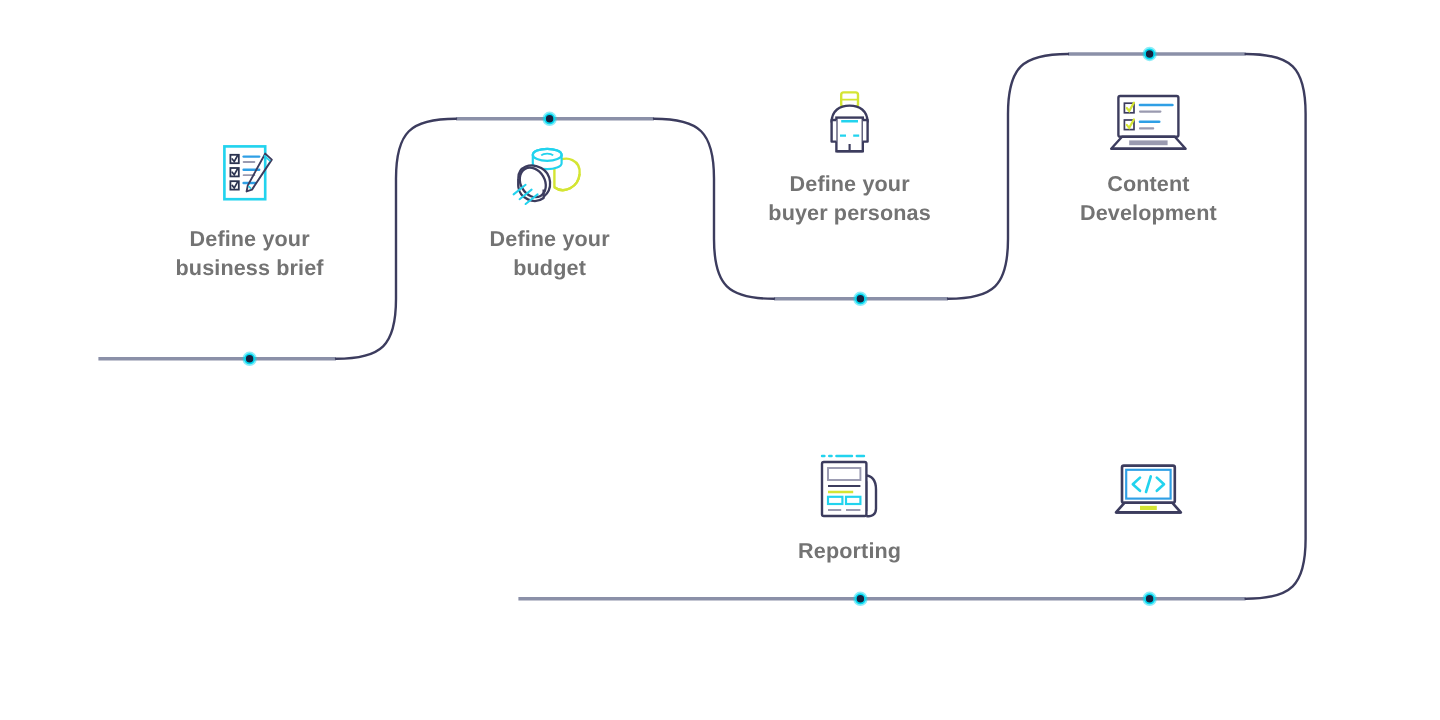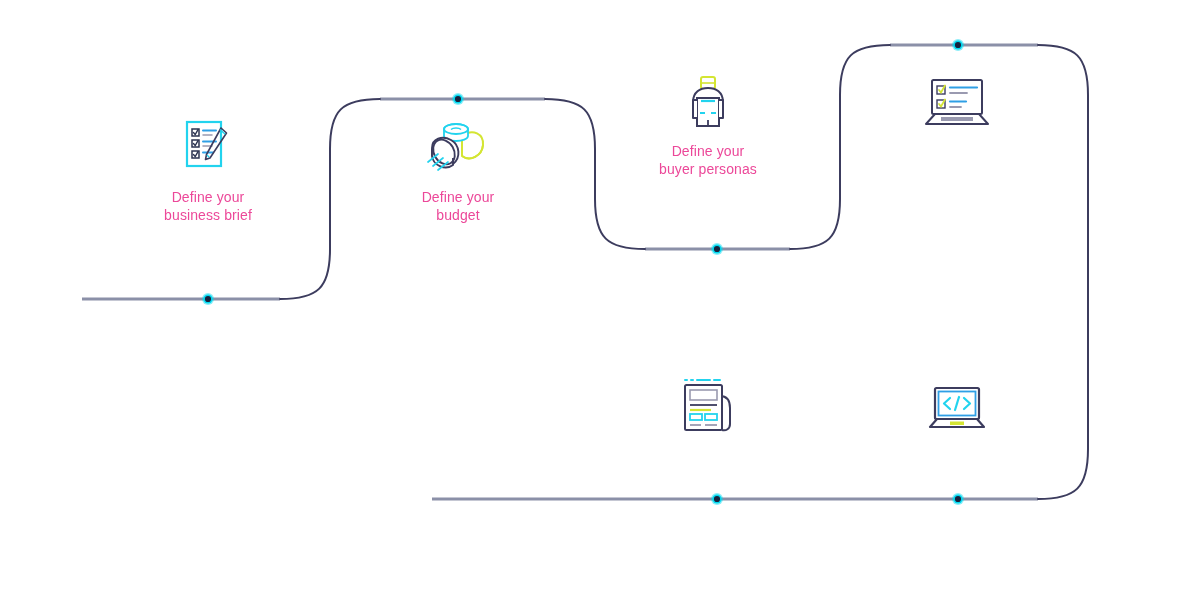--- a/index.html
+++ b/index.html
@@ -30,23 +30,23 @@
   }
   .node-icon {
     width: 100%;
     height: 72px;
     display: flex;
     align-items: flex-end;
     justify-content: center;
     margin-bottom: 10px;
   }
   .node-label {
-    font-size: 14px;
-    font-weight: normal;
-    color: #ec4899;
+    font-size: 18px;
+    font-weight: bold;
+    color: #737373;
     line-height: 1.32;
     letter-spacing: 0.1px;
     white-space: pre-line;
   }
 </style>
 </head>
 <body>
 
 <div id="stage">
 
@@ -219,20 +219,22 @@
         <g stroke="#9a9ab0" stroke-width="1.8" stroke-linecap="round">
           <line x1="31" y1="19" x2="48" y2="19"></line>
           <line x1="31" y1="33" x2="42" y2="33"></line>
         </g>
 
         <path d="M7 50 L16 40 L60 40 L69 50 Z" fill="#ffffff" stroke="#3c3c5e" stroke-width="2" stroke-linejoin="round"></path>
         <rect x="22" y="43" width="32" height="4" fill="#9a9ab0"></rect>
         <line x1="7" y1="50" x2="69" y2="50" stroke="#3c3c5e" stroke-width="2"></line>
       </svg>
     </div>
+    <div class="node-label">Content
+Development</div>
   </div>
 
   <div class="node" style="left:708px; top:366px;">
     <div class="node-icon">
       <svg width="64" height="64" viewBox="0 0 64 64">
 
         <g stroke="#22d3ee" stroke-width="2" stroke-linecap="round">
           <line x1="9" y1="6" x2="11" y2="6"></line>
           <line x1="15" y1="6" x2="17" y2="6"></line>
           <line x1="21" y1="6" x2="34" y2="6"></line>
@@ -250,20 +252,21 @@
 
         <line x1="14" y1="36" x2="35" y2="36" stroke="#d4e533" stroke-width="2.2"></line>
 
         <rect x="14" y="40" width="12" height="6" fill="none" stroke="#22d3ee" stroke-width="1.8"></rect>
         <rect x="29" y="40" width="12" height="6" fill="none" stroke="#22d3ee" stroke-width="1.8"></rect>
 
         <line x1="14" y1="51" x2="25" y2="51" stroke="#9a9ab0" stroke-width="1.8"></line>
         <line x1="29" y1="51" x2="41" y2="51" stroke="#9a9ab0" stroke-width="1.8"></line>
       </svg>
     </div>
+    <div class="node-label">Reporting</div>
   </div>
 
   <div class="node" style="left:957px; top:366px;">
     <div class="node-icon">
       <svg width="64" height="56" viewBox="0 0 64 56">
 
         <rect x="10" y="6" width="44" height="31" rx="1.5" fill="#ffffff" stroke="#3c3c5e" stroke-width="2.2"></rect>
 
         <rect x="13.5" y="9.5" width="37" height="24" fill="#ffffff" stroke="#2f9fe5" stroke-width="1.8"></rect>
 

